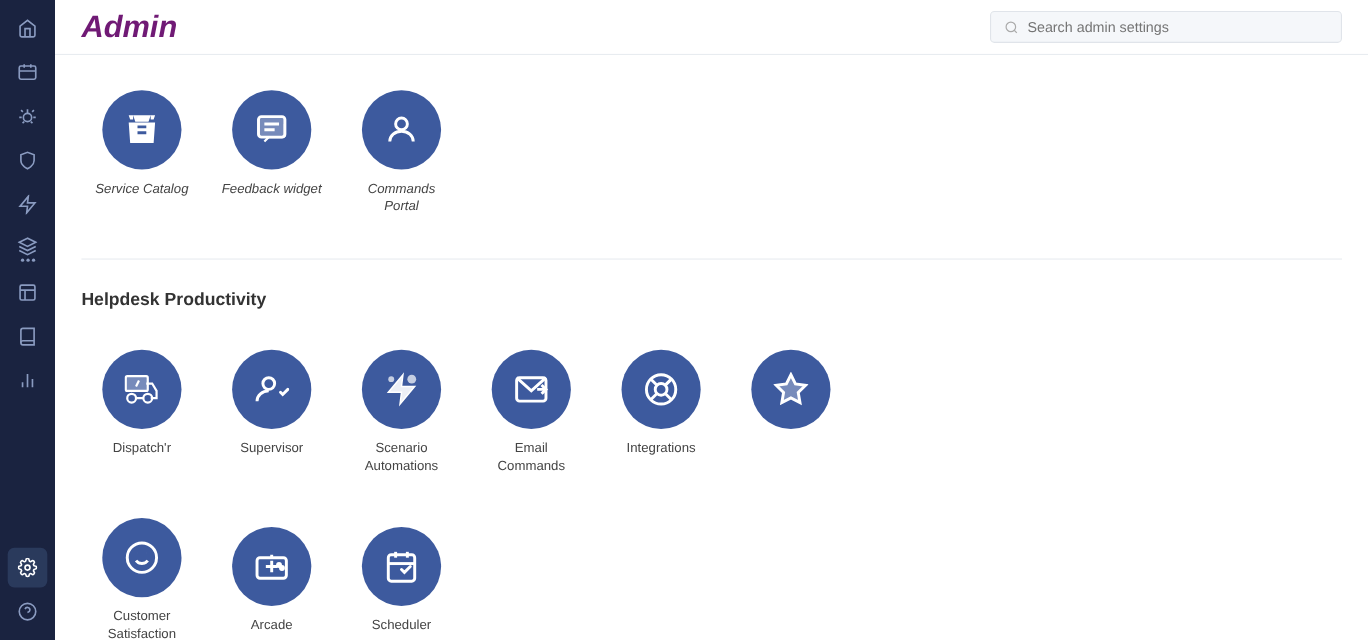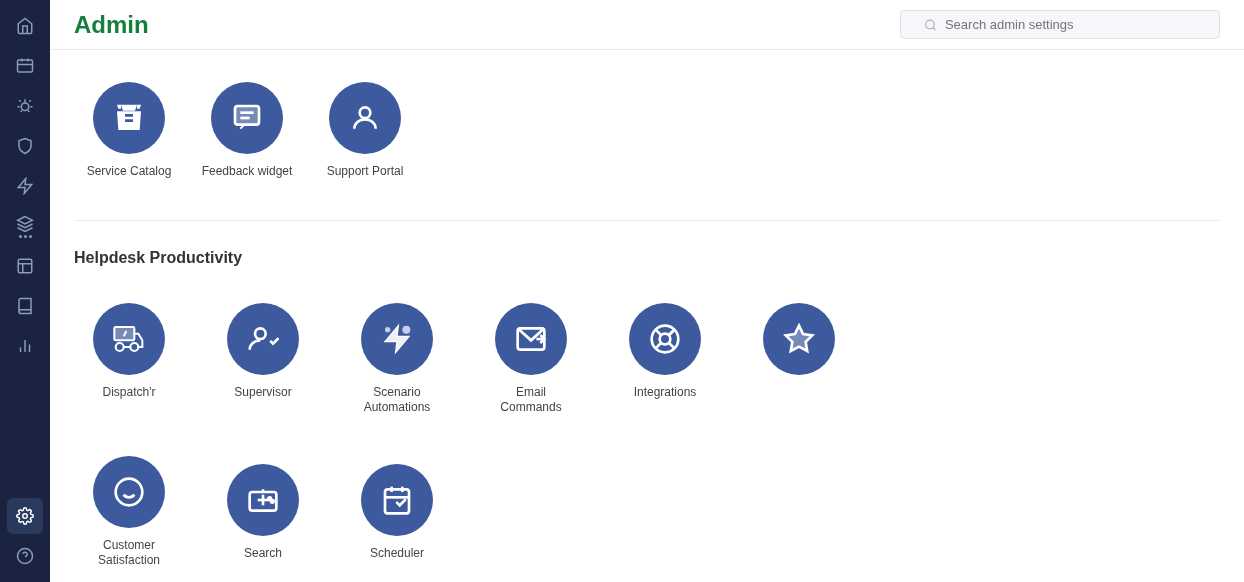--- a/index.html
+++ b/index.html
@@ -47,31 +47,32 @@
       background: #fff;
       padding: 0 24px;
       height: 50px;
       display: flex;
       align-items: center;
       justify-content: space-between;
       border-bottom: 1px solid #e8ecf0;
       flex-shrink: 0;
     }
     .header-title {
-      font-size: 24px;
+      font-size: 28px;
       font-weight: 600;
-      color: #15803d;
+      color: #701a75;
+      font-style: italic;
     }
     .search-box {
       display: flex;
       align-items: center;
       background: #f5f7fa;
       border: 1px solid #e0e4ea;
       border-radius: 4px;
-      padding: 6px 23px;
+      padding: 6px 12px;
       width: 320px;
       gap: 8px;
     }
     .search-box input {
       border: none;
       background: transparent;
       outline: none;
       font-size: 13px;
       color: #666;
       width: 100%;
@@ -99,21 +100,21 @@
       font-weight: 600;
       color: #333;
       margin-bottom: 20px;
       margin-top: 28px;
     }
 
     
     .items-grid {
       display: flex;
       flex-wrap: wrap;
-      gap: 24px;
+      gap: 8px;
     }
     .item {
       display: flex;
       flex-direction: column;
       align-items: center;
       width: 110px;
       padding: 16px 8px;
       cursor: pointer;
       border-radius: 8px;
       transition: background 0.15s;
@@ -137,20 +138,21 @@
       color: #444;
       text-align: center;
       line-height: 1.3;
     }
 
     
     .top-items {
       display: flex;
       gap: 8px;
       padding: 16px 0 8px;
+      font-style: italic;
     }
 
     
     .content::-webkit-scrollbar { width: 6px; }
     .content::-webkit-scrollbar-track { background: #f0f0f0; }
     .content::-webkit-scrollbar-thumb { background: #ccc; border-radius: 3px; }
   </style>
 </head>
 <body>
 
@@ -276,21 +278,21 @@
         <span class="item-label">Feedback widget</span>
       </div>
 
       <div class="item">
         <div class="icon-circle">
           <svg width="32" height="32" viewBox="0 0 24 24" fill="none" stroke="white" stroke-width="2">
               <circle cx="12" cy="8" r="4"></circle>
               <path d="M4 20c0-4 3.6-7 8-7s8 3 8 7"></path>
             </svg>
         </div>
-        <span class="item-label">Support Portal</span>
+        <span class="item-label">Commands Portal</span>
       </div>
     </div>
 
     <hr class="section-divider">
 
     <div class="section">
       <h2 class="section-title">Helpdesk Productivity</h2>
 
       <div class="items-grid">
 
@@ -386,21 +388,21 @@
           <div class="icon-circle">
             <svg width="32" height="32" viewBox="0 0 24 24" fill="none" stroke="white" stroke-width="2">
                 <rect x="2" y="6" width="20" height="14" rx="2"></rect>
                 <path d="M12 6V4"></path>
                 <line x1="8" y1="12" x2="16" y2="12"></line>
                 <line x1="12" y1="8" x2="12" y2="16"></line>
                 <circle cx="17" cy="11" r="1" fill="white"></circle>
                 <circle cx="19" cy="13" r="1" fill="white"></circle>
               </svg>
           </div>
-          <span class="item-label">Search</span>
+          <span class="item-label">Arcade</span>
         </div>
 
         <div class="item">
           <div class="icon-circle">
             <svg width="32" height="32" viewBox="0 0 24 24" fill="none" stroke="white" stroke-width="2">
                 <rect x="3" y="4" width="18" height="18" rx="2"></rect>
                 <line x1="16" y1="2" x2="16" y2="6"></line>
                 <line x1="8" y1="2" x2="8" y2="6"></line>
                 <line x1="3" y1="10" x2="21" y2="10"></line>
                 <path d="M12 14l2 2 4-4" stroke="white" stroke-width="2" stroke-linecap="round"></path>

